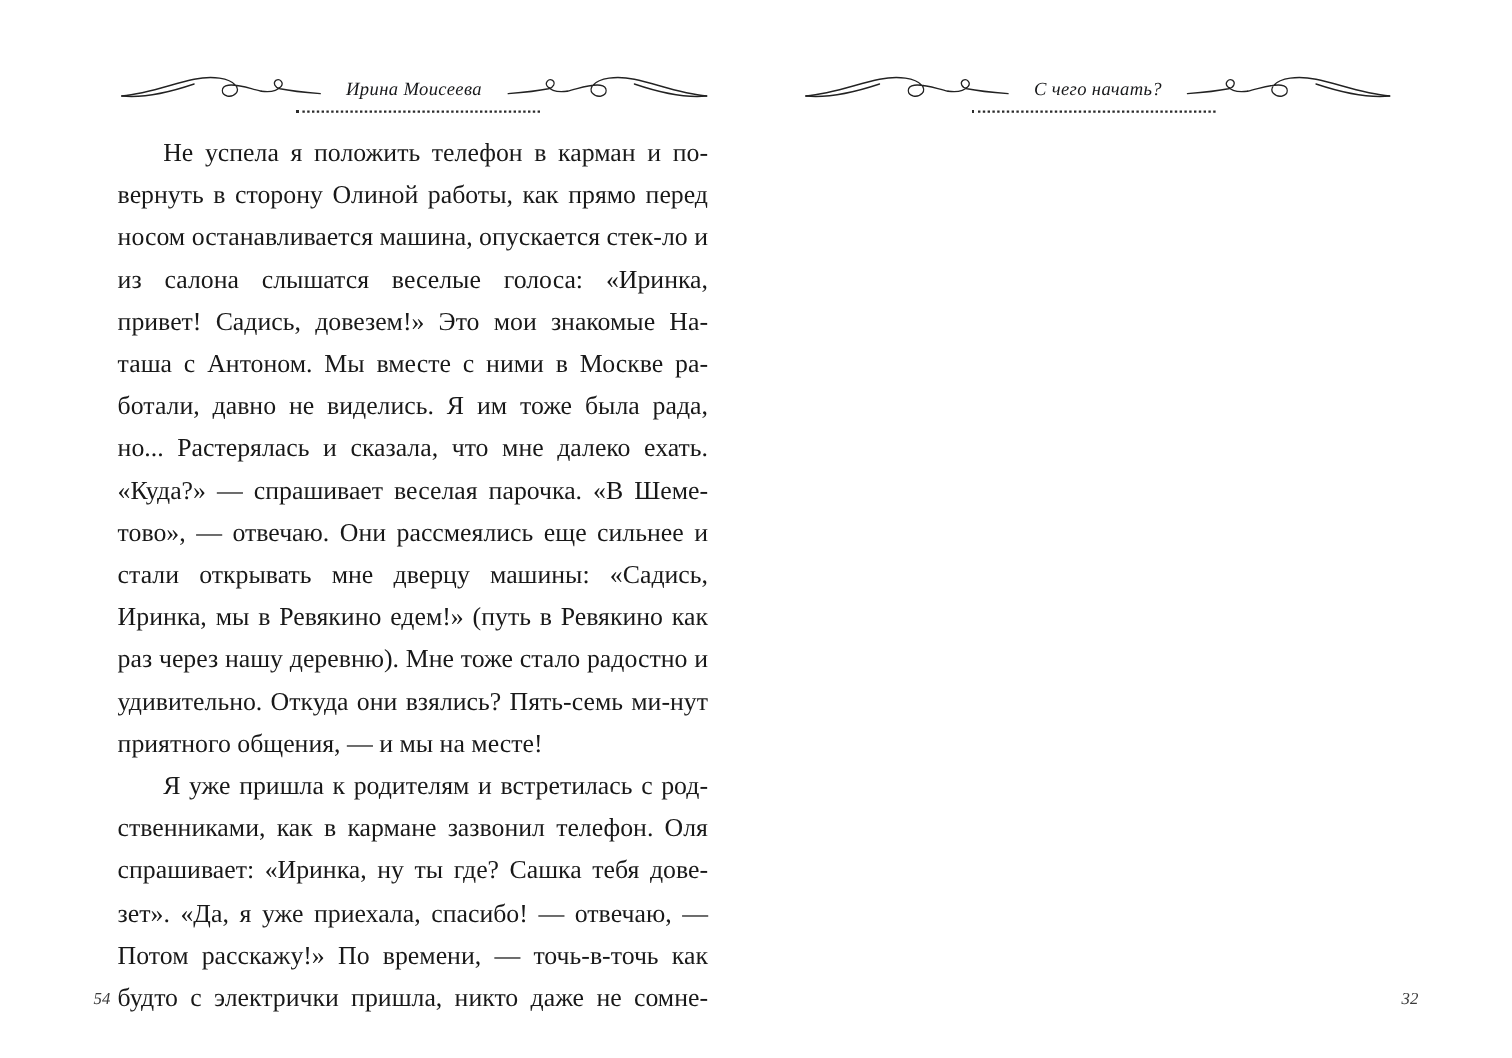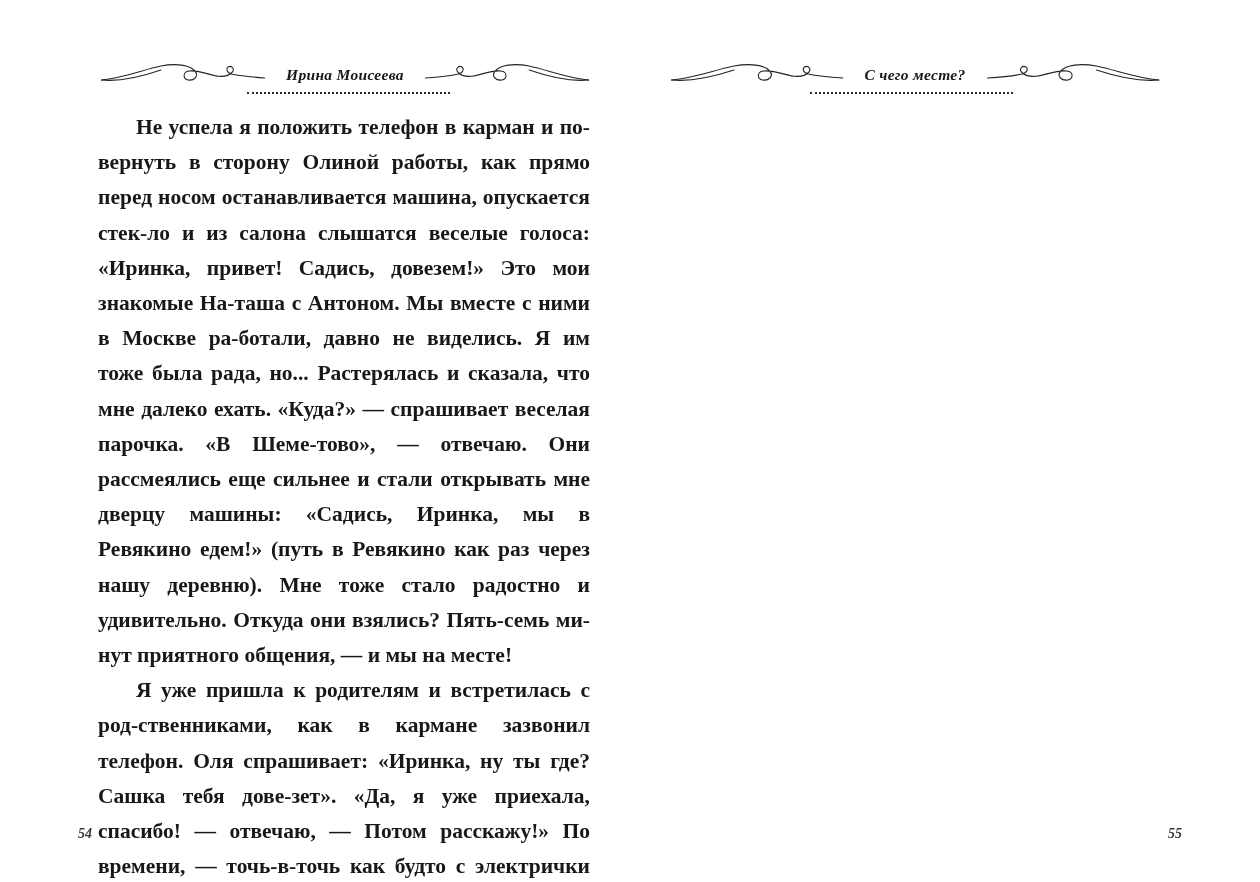--- a/index.html
+++ b/index.html
@@ -21,21 +21,20 @@
     width: 1260px;
     height: 882px;
     display: flex;
   }
 
   .page {
     position: relative;
     width: 630px;
     height: 882px;
     box-sizing: border-box;
-    font-weight: bold;
   }
 
   
   .running-head {
     position: absolute;
     top: 58px;
     height: 34px;
     display: flex;
     align-items: center;
     justify-content: center;
@@ -146,29 +145,29 @@
     <div class="running-head">
       <span class="flourish">
         <svg viewBox="0 0 200 34" preserveAspectRatio="none">
           <g fill="none" stroke="#222" stroke-width="1.15" stroke-linecap="round">
             <path d="M4 22 C 30 20, 52 12, 74 8 C 92 5, 108 7, 114 13 C 119 18, 113 23, 106 22 C 100 21, 99 14, 107 13 C 118 12, 128 16, 139 18"></path>
             <path d="M139 18 C 147 19, 154 18, 158 14 C 161 11, 157 7, 153 9 C 150 11, 152 15, 157 16 C 168 18, 180 19, 196 20"></path>
             <path d="M4 22 C 26 24, 50 19, 74 12"></path>
           </g>
         </svg>
       </span>
-      <span class="head-title">С чего месте?</span>
+      <span class="head-title">С чего начать?</span>
       <span class="flourish">
         <svg viewBox="0 0 200 34" preserveAspectRatio="none">
           <g fill="none" stroke="#222" stroke-width="1.15" stroke-linecap="round">
             <path d="M196 22 C 170 20, 148 12, 126 8 C 108 5, 92 7, 86 13 C 81 18, 87 23, 94 22 C 100 21, 101 14, 93 13 C 82 12, 72 16, 61 18"></path>
             <path d="M61 18 C 53 19, 46 18, 42 14 C 39 11, 43 7, 47 9 C 50 11, 48 15, 43 16 C 32 18, 20 19, 4 20"></path>
             <path d="M196 22 C 174 24, 150 19, 126 12"></path>
           </g>
         </svg>
       </span>
     </div>
     <div class="head-rule"></div>
 
-    <div class="folio">55</div>
+    <div class="folio">32</div>
   </div>
 
 </div>
 
 </body></html>

